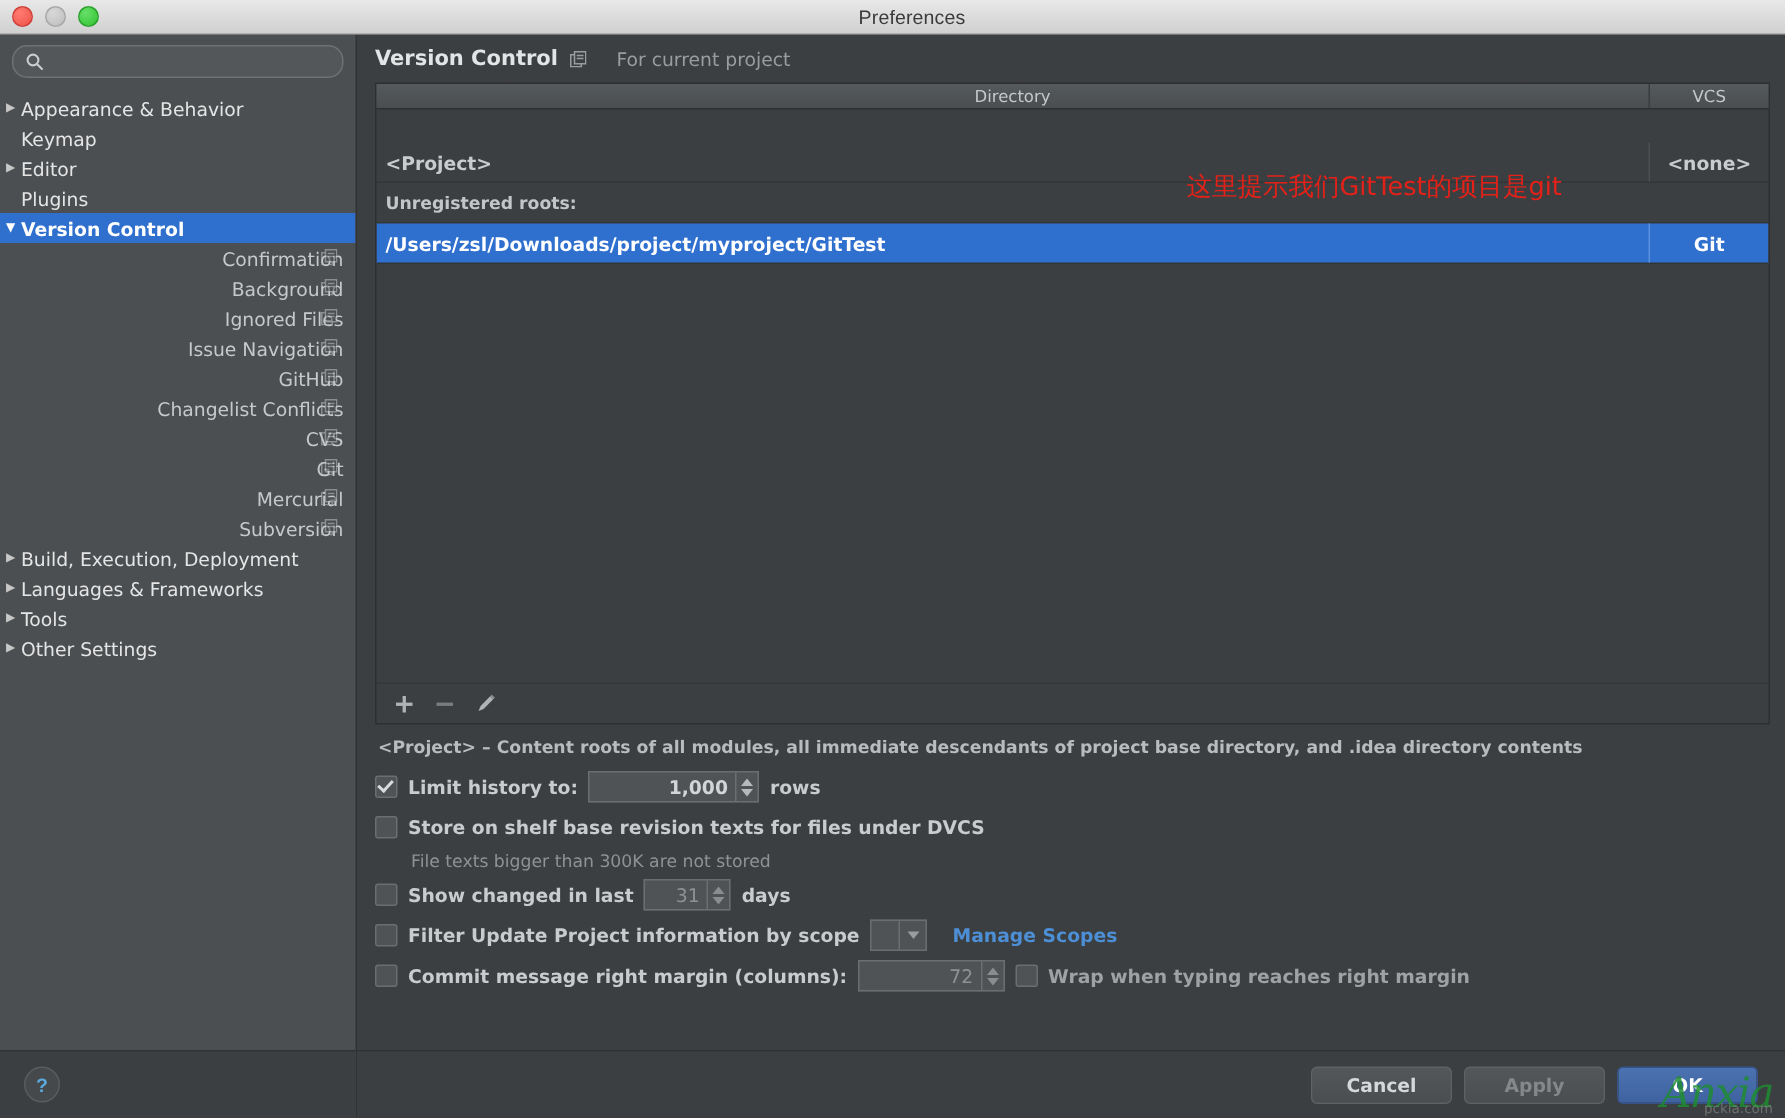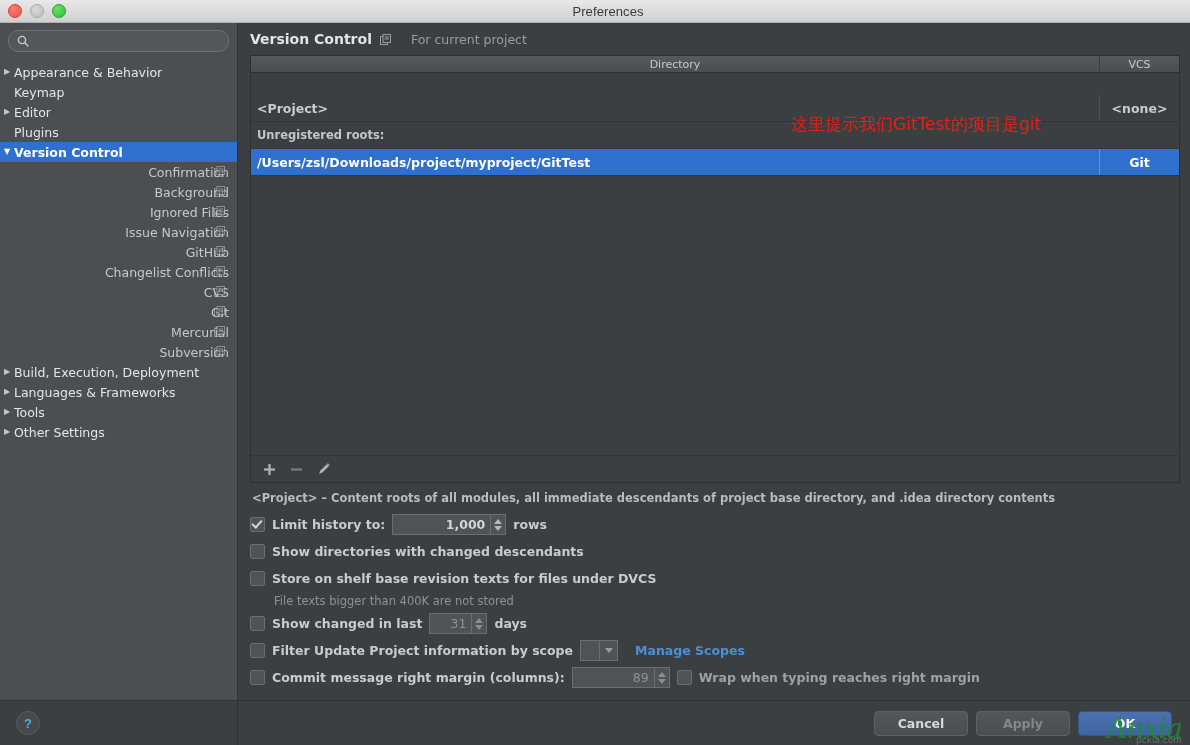--- a/index.html
+++ b/index.html
@@ -688,27 +688,23 @@
                 <span class="val">1,000</span>
                 <span class="arrows">
                   <span class="up"></span>
                   <span class="down"></span>
                 </span>
               </span>
               <span class="olabel">rows</span>
             </div>
             <div class="opt-row">
               <span class="cbx"></span>
-              <span class="olabel">Show directories with changed descendants</span>
-            </div>
-            <div class="opt-row">
-              <span class="cbx"></span>
               <span class="olabel">Store on shelf base revision texts for files under DVCS</span>
             </div>
-            <div class="sub-note">File texts bigger than 400K are not stored</div>
+            <div class="sub-note">File texts bigger than 300K are not stored</div>
             <div class="opt-row">
               <span class="cbx"></span>
               <span class="olabel">Show changed in last</span>
               <span class="spin sm">
                 <span class="val">31</span>
                 <span class="arrows">
                   <span class="up"></span>
                   <span class="down"></span>
                 </span>
               </span>
@@ -722,21 +718,21 @@
                 <span class="carrow">
                   <i></i>
                 </span>
               </span>
               <span class="link">Manage Scopes</span>
             </div>
             <div class="opt-row">
               <span class="cbx"></span>
               <span class="olabel">Commit message right margin (columns):</span>
               <span class="spin md">
-                <span class="val">89</span>
+                <span class="val">72</span>
                 <span class="arrows">
                   <span class="up"></span>
                   <span class="down"></span>
                 </span>
               </span>
               <span class="cbx"></span>
               <span class="olabel dim">Wrap when typing reaches right margin</span>
             </div>
           </div>
 

